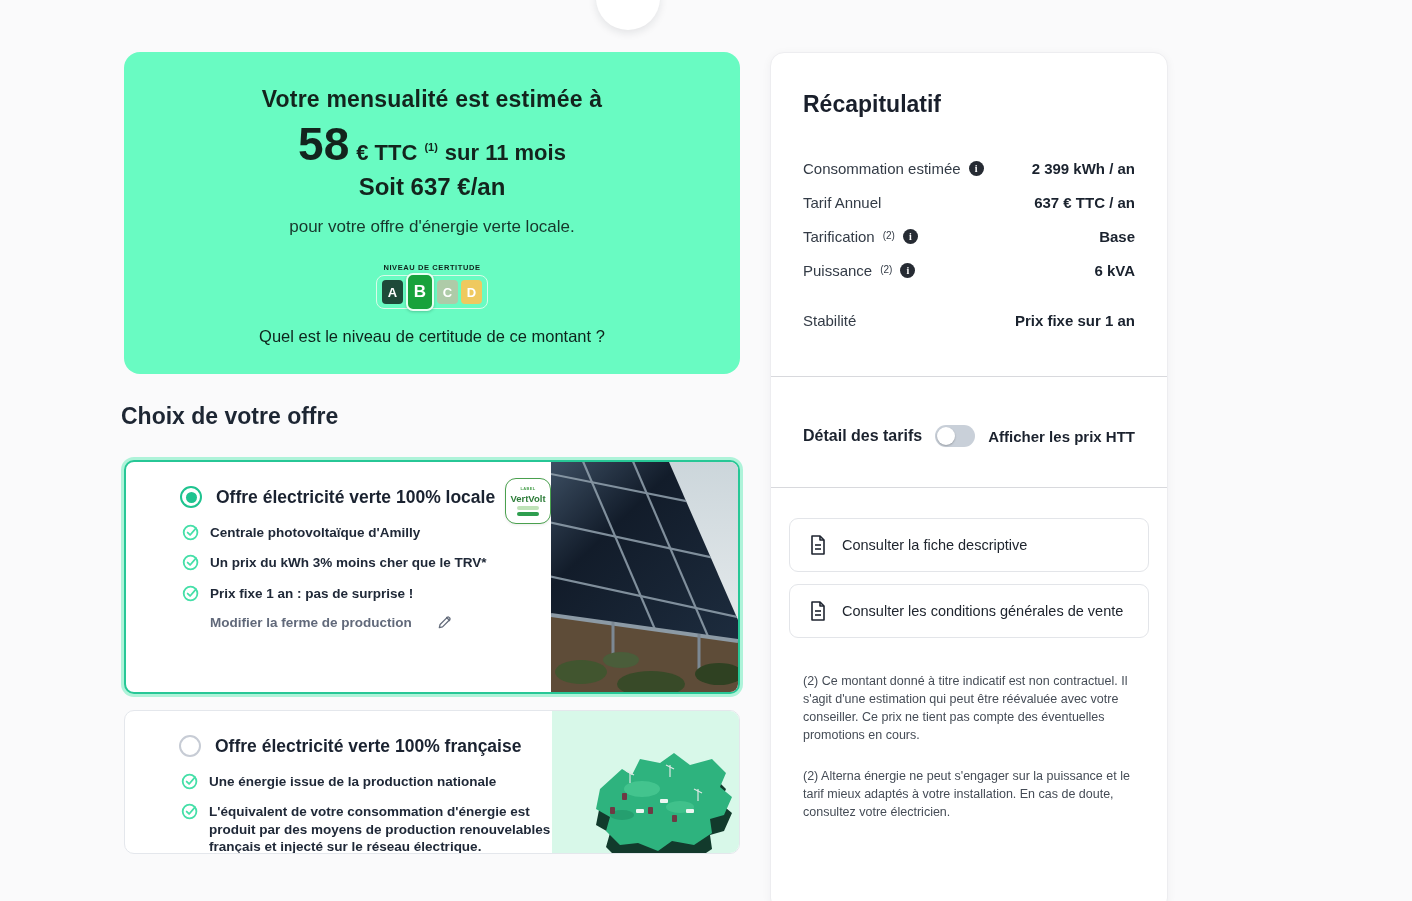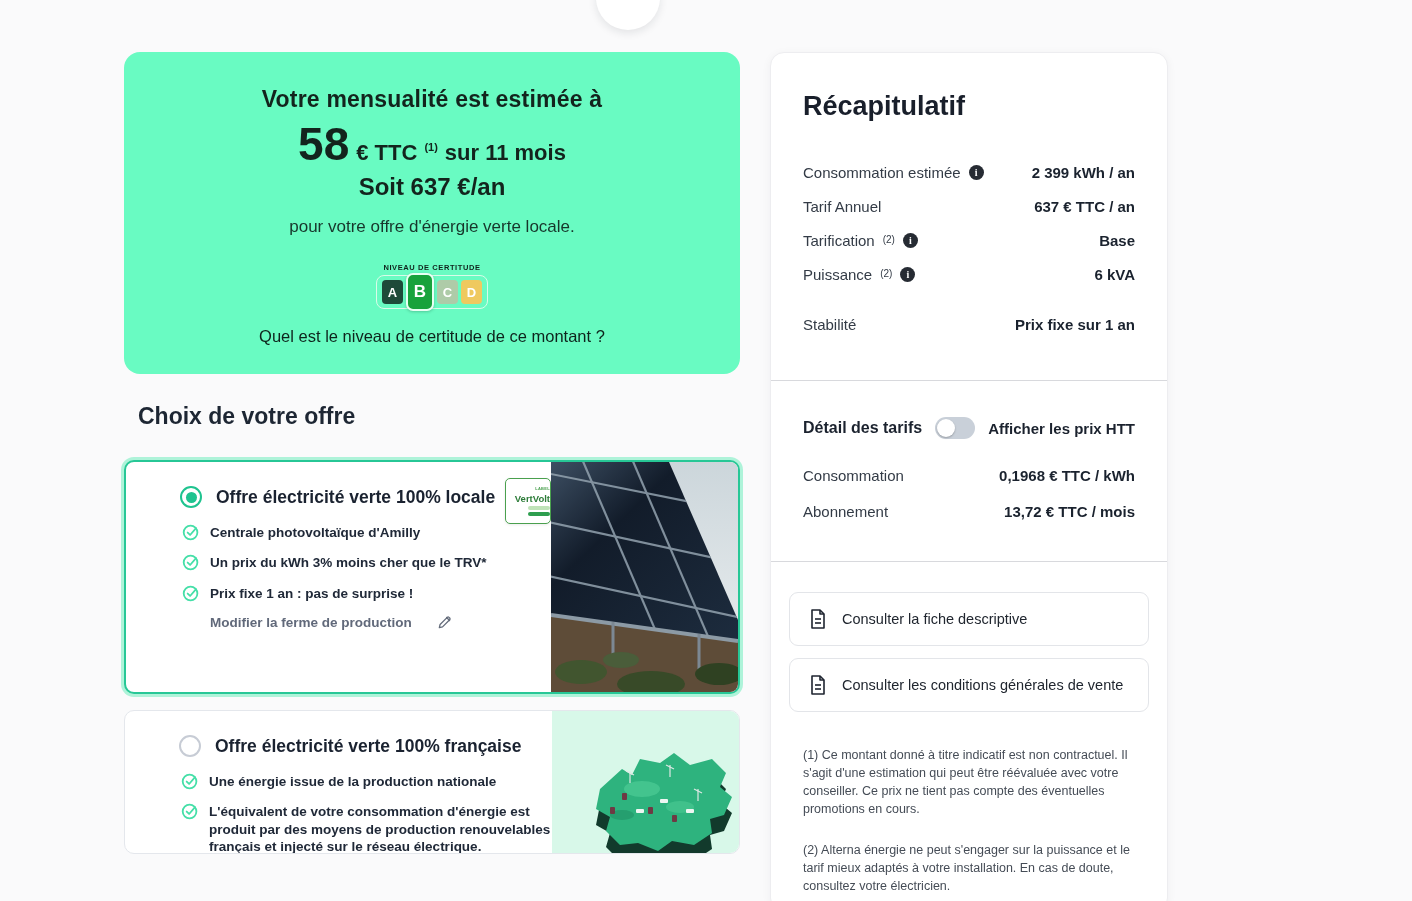--- a/index.html
+++ b/index.html
@@ -51,21 +51,21 @@
     width:28px; height:38px; border-radius:7px; font-size:17px;
     border:2px solid #e9fff4; box-shadow:0 1px 3px rgba(0,60,30,.25);
   }
   .banner-link{
     margin-top:18px; font-size:16.5px; font-weight:500; color:#0e241c;
     cursor:pointer;
   }
 
   
   .offers-heading{
-    position:absolute; left:138px; top:403px;
+    position:absolute; left:121px; top:403px;
     font-size:23px; font-weight:800; color:#1d2633;
   }
   .offer-card{
     position:absolute; left:124px; width:616px; background:#fff;
     border-radius:10px; overflow:hidden;
   }
   .offer-card.selected{
     top:460px; height:234px;
     border:2px solid #27c796;
     box-shadow:0 0 0 3px #aef3d9;
@@ -92,53 +92,53 @@
 
   .modify-row{ margin:6px 0 0 58px; display:flex; align-items:center; gap:25px; cursor:pointer; }
   .modify-row span{ font-size:13.5px; font-weight:700; color:#61697a; }
 
   .offer-img{
     position:absolute; right:0; top:0; bottom:0; width:187px; overflow:hidden;
   }
   .offer-img svg{ display:block; }
   .vertvolt{
     position:absolute; left:379px; top:16px; width:46px; height:46px;
-    background:#fff; border:1.5px solid #4aa04e; border-radius:5px;
-    display:flex; flex-direction:column; align-items:flex-end; justify-content:center; gap:2px;
+    background:#fff; border:1.5px solid #4aa04e; border-radius:11px;
+    display:flex; flex-direction:column; align-items:center; justify-content:center; gap:2px;
     z-index:2; box-shadow:0 1px 3px rgba(0,0,0,.08);
   }
   .vertvolt .vv-top{ font-size:4px; color:#4aa04e; font-weight:700; letter-spacing:.3px;}
   .vertvolt .vv-name{ font-size:9.5px; font-weight:800; color:#2e7d3a; }
   .vertvolt .vv-pill{ width:22px; height:4px; border-radius:2px; background:#bfe3b8; }
   .vertvolt .vv-pill.dark{ background:#2e9e4f; }
 
   
   .panel{
     position:absolute; left:770px; top:52px; width:398px; height:860px;
     background:#fff; border:1px solid #ededf0; border-radius:14px;
     box-shadow:0 2px 10px rgba(25,35,50,.05);
     padding:38px 32px 0;
   }
-  .panel h2{ font-size:27px; font-weight:800; color:#191f2b; }
+  .panel h2{ font-size:23px; font-weight:800; color:#191f2b; }
   .sum-rows{ margin-top:40px; }
   .sum-row{ display:flex; justify-content:space-between; align-items:center; margin-bottom:14px; height:20px; }
   .sum-row .lab{ font-size:15px; color:#333b46; display:flex; align-items:center; gap:8px; }
   .sum-row .lab sup{ font-size:10px; position:relative; top:-1px; }
   .sum-row .val{ font-size:15px; font-weight:700; color:#1a222e; white-space:nowrap; }
   .sum-row.spaced{ margin-top:30px; }
   .info-ic{
     width:15px; height:15px; border-radius:50%; background:#262b33; color:#fff;
     font-size:10px; font-weight:700; display:inline-flex; align-items:center; justify-content:center;
     font-family:"Liberation Serif","DejaVu Serif",serif; cursor:pointer; flex:0 0 auto;
   }
   .divider{ height:1px; background:#d8d9dd; margin:0 -32px; }
   .div1{ margin-top:46px; }
   .div2{ margin-top:40px; }
 
-  .detail-head{ margin-top:36px; display:flex; align-items:center; justify-content:space-between; }
+  .detail-head{ margin-top:48px; display:flex; align-items:center; justify-content:space-between; }
   .detail-head .dt{ font-size:16px; font-weight:700; color:#1b222e; }
   .toggle{ width:40px; height:22px; border-radius:11px; background:#c9d0d9; position:relative; cursor:pointer; flex:0 0 auto; }
   .toggle .knob{ position:absolute; left:2px; top:2px; width:18px; height:18px; border-radius:50%; background:#fff; box-shadow:0 1px 2px rgba(0,0,0,.25); }
   .detail-head .tl{ font-size:15px; font-weight:700; color:#1b222e; }
   .detail-rows{ margin-top:26px; }
   .detail-rows .sum-row{ margin-bottom:16px; }
 
   .doc-buttons{ margin:30px -14px 0; display:flex; flex-direction:column; gap:12px; }
   .doc-btn{
     height:54px; background:#fff; border:1px solid #e3e5e9; border-radius:9px;
@@ -376,34 +376,20 @@
   <div class="divider div1"></div>
 
   <div class="detail-head">
     <span class="dt">Détail des tarifs</span>
     <span class="toggle">
         <span class="knob"></span>
       </span>
     <span class="tl">Afficher les prix HTT</span>
   </div>
 
-  <div class="detail-rows">
-    <div class="sum-row">
-      <span class="lab">
-          <span>Consommation</span>
-        </span>
-      <span class="val">0,1968 € TTC / kWh</span>
-    </div>
-    <div class="sum-row">
-      <span class="lab">
-          <span>Abonnement</span>
-        </span>
-      <span class="val">13,72 € TTC / mois</span>
-    </div>
-  </div>
 
   <div class="divider div2"></div>
 
   <div class="doc-buttons">
     <button class="doc-btn">
       <svg width="20" height="22" viewBox="0 0 20 22">
           <path d="M4 2h8l4 4v14H4z" fill="none" stroke="#1f2530" stroke-width="1.6" stroke-linejoin="round"></path>
           <path d="M12 2v4h4" fill="none" stroke="#1f2530" stroke-width="1.6" stroke-linejoin="round"></path>
           <line x1="7" y1="11" x2="13" y2="11" stroke="#1f2530" stroke-width="1.6"></line>
           <line x1="7" y1="15" x2="13" y2="15" stroke="#1f2530" stroke-width="1.6"></line>
@@ -415,16 +401,16 @@
           <path d="M4 2h8l4 4v14H4z" fill="none" stroke="#1f2530" stroke-width="1.6" stroke-linejoin="round"></path>
           <path d="M12 2v4h4" fill="none" stroke="#1f2530" stroke-width="1.6" stroke-linejoin="round"></path>
           <line x1="7" y1="11" x2="13" y2="11" stroke="#1f2530" stroke-width="1.6"></line>
           <line x1="7" y1="15" x2="13" y2="15" stroke="#1f2530" stroke-width="1.6"></line>
         </svg>
       <span>Consulter les conditions générales de vente</span>
     </button>
   </div>
 
   <div class="footnotes">
-    <p>(1) Ce montant donné à titre indicatif est non contractuel. Il s'agit d'une estimation qui peut être réévaluée avec votre conseiller. Ce prix ne tient pas compte des éventuelles promotions en cours.</p>
+    <p>(2) Ce montant donné à titre indicatif est non contractuel. Il s'agit d'une estimation qui peut être réévaluée avec votre conseiller. Ce prix ne tient pas compte des éventuelles promotions en cours.</p>
     <p>(2) Alterna énergie ne peut s'engager sur la puissance et le tarif mieux adaptés à votre installation. En cas de doute, consultez votre électricien.</p>
   </div>
 </aside>
 
 </body></html>

